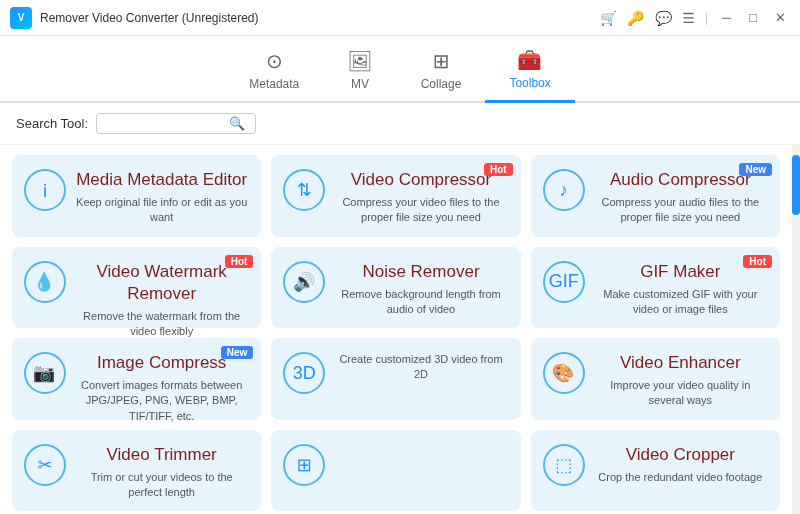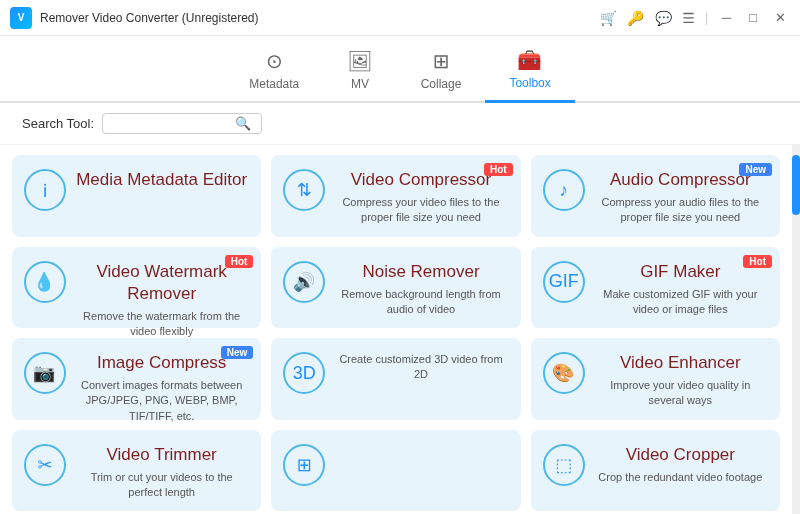--- a/index.html
+++ b/index.html
@@ -31,21 +31,21 @@
     .tab {
       display: flex; flex-direction: column; align-items: center; gap: 4px;
       padding: 4px 24px 10px; cursor: pointer; position: relative;
       color: #666; font-size: 12px;
     }
     .tab.active { color: #1e90ff; border-bottom: 3px solid #1e90ff; margin-bottom: -2px; }
     .tab-icon { font-size: 20px; }
 
     
     .search-bar {
-      display: flex; align-items: center; padding: 10px 22px; gap: 8px;
+      display: flex; align-items: center; padding: 10px 16px; gap: 8px;
       background: #fff; border-bottom: 1px solid #f0f0f0;
     }
     .search-label { font-size: 13px; color: #333; }
     .search-input-wrap {
       display: flex; align-items: center; border: 1px solid #ccc;
       border-radius: 4px; padding: 2px 8px; gap: 4px; width: 160px;
     }
     .search-input { border: none; outline: none; font-size: 12px; width: 120px; }
     .search-icon { color: #1e90ff; font-size: 13px; cursor: pointer; }
 
@@ -140,20 +140,21 @@
 </div>
 
 <div class="main-content">
   <div class="tools-grid" id="tools-grid">
 
   <div class="tool-card">
 
     <div class="tool-icon-circle">ℹ</div>
     <div class="tool-info">
       <div class="tool-title">Media Metadata Editor</div>
+      <div class="tool-desc">Keep original file info or edit as you want</div>
     </div>
   </div>
       <div class="tool-card">
     <span class="badge badge-hot">Hot</span>
     <div class="tool-icon-circle">⇅</div>
     <div class="tool-info">
       <div class="tool-title">Video Compressor</div>
       <div class="tool-desc">Compress your video files to the proper file size you need</div>
     </div>
   </div>

